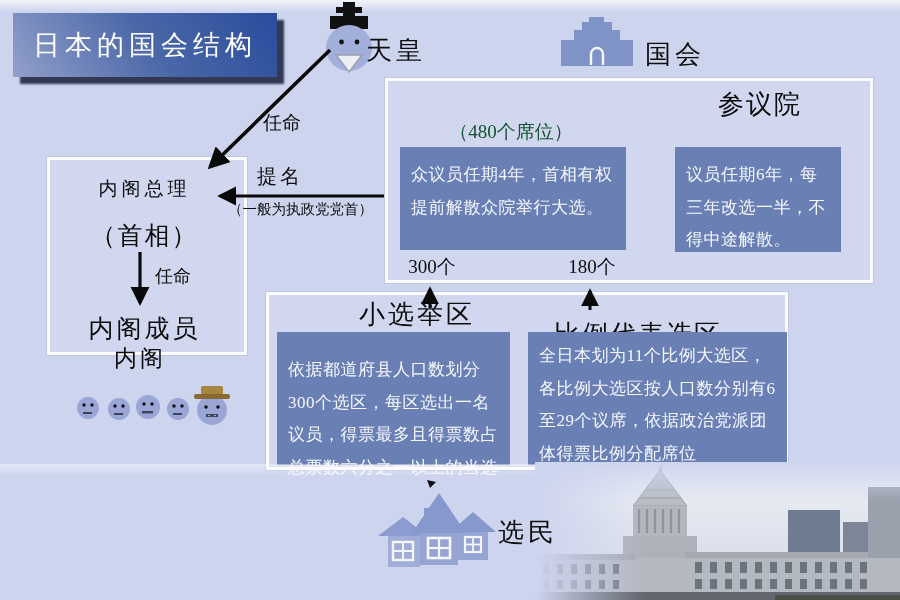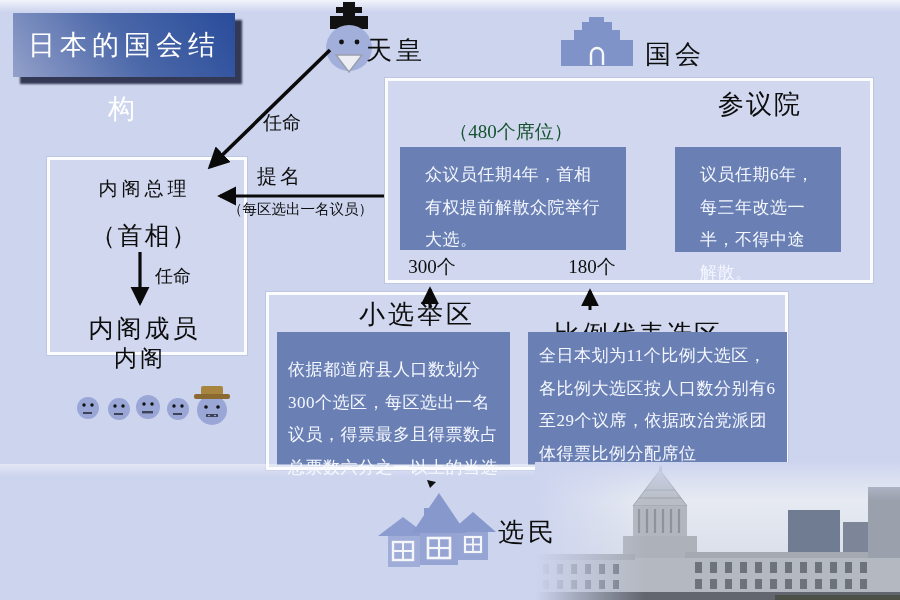--- a/index.html
+++ b/index.html
@@ -4,22 +4,22 @@
 <style>
   html,body{margin:0;padding:0;}
   body{font-family:"Liberation Serif","DejaVu Serif",serif;}
   #page{position:relative;width:900px;height:600px;background:#cdd4ee;overflow:hidden;}
   #page::before{content:"";position:absolute;left:0;top:0;width:900px;height:12px;
     background:linear-gradient(to bottom,rgba(255,255,255,.75),rgba(255,255,255,0));pointer-events:none;}
   .abs{position:absolute;}
   .lbl{position:absolute;color:#0d0d0d;white-space:nowrap;}
   .panel{position:absolute;border:3px solid #fbfcfe;box-shadow:0 0 0 1px rgba(150,160,200,.28);background:rgba(255,255,255,.07);}
   .descbox{position:absolute;background:#6a80b4;color:#f5f7ff;font-size:17px;line-height:1.92;
-    letter-spacing:.5px;padding:12px 25px;box-sizing:border-box;}
-  .title-box{position:absolute;left:13px;top:13px;width:222px;height:64px;
+    letter-spacing:.5px;padding:12px 11px;box-sizing:border-box;}
+  .title-box{position:absolute;left:13px;top:13px;width:264px;height:64px;
     background:linear-gradient(55deg,#93a0ca 0%,#4a67a8 52%,#294c9b 100%);
     box-shadow:7px 7px 2px rgba(12,18,45,.8);color:#ffffff;font-size:27px;letter-spacing:5px;
     line-height:64px;text-align:center;}
   .hdr{position:absolute;font-size:26px;color:#0d0d0d;text-align:center;letter-spacing:2px;}
   .seats{position:absolute;font-size:19px;color:#14532d;text-align:center;}
   .count{position:absolute;font-size:19px;color:#0d0d0d;text-align:center;}
   svg{display:block;}
   #arrow-layer{position:absolute;left:0;top:0;z-index:30;pointer-events:none;}
   .band{position:absolute;left:0;top:464px;width:900px;height:12px;
     background:linear-gradient(to bottom,rgba(255,255,255,.45),rgba(255,255,255,0));pointer-events:none;}
@@ -216,21 +216,21 @@
   <div class="lbl" style="left:498px;top:515px;font-size:26px;letter-spacing:4px;z-index:10;">选民</div>
 
   <div class="abs" style="left:427px;top:480px;z-index:11;">
     <svg width="9" height="8" viewBox="0 0 9 8">
         <polygon points="0,0 9,2 3,8" fill="#101010"></polygon>
       </svg>
   </div>
 
   <div class="lbl" style="left:263px;top:110px;font-size:19px;z-index:31;">任命</div>
   <div class="lbl" style="left:257px;top:163px;font-size:20px;letter-spacing:3px;z-index:31;">提名</div>
-  <div class="lbl" style="left:228px;top:200px;font-size:14.5px;z-index:31;">（每区选出一名议员）</div>
+  <div class="lbl" style="left:228px;top:200px;font-size:14.5px;z-index:31;">（一般为执政党党首）</div>
 
   <svg id="arrow-layer" width="900" height="600" viewBox="0 0 900 600">
     <defs>
       <marker id="ah" viewBox="0 0 10 10" refX="8.5" refY="5" markerWidth="6" markerHeight="6" orient="auto">
         <path d="M0 0 L10 5 L0 10 z" fill="#0a0a0a"></path>
       </marker>
     </defs>
     <line x1="330" y1="50" x2="210" y2="167" stroke="#0a0a0a" stroke-width="3.6" marker-end="url(#ah)"></line>
     <line x1="384" y1="196" x2="220" y2="196" stroke="#0a0a0a" stroke-width="3.2" marker-end="url(#ah)"></line>
     <line x1="140" y1="252" x2="140" y2="303" stroke="#0a0a0a" stroke-width="3.2" marker-end="url(#ah)"></line>

